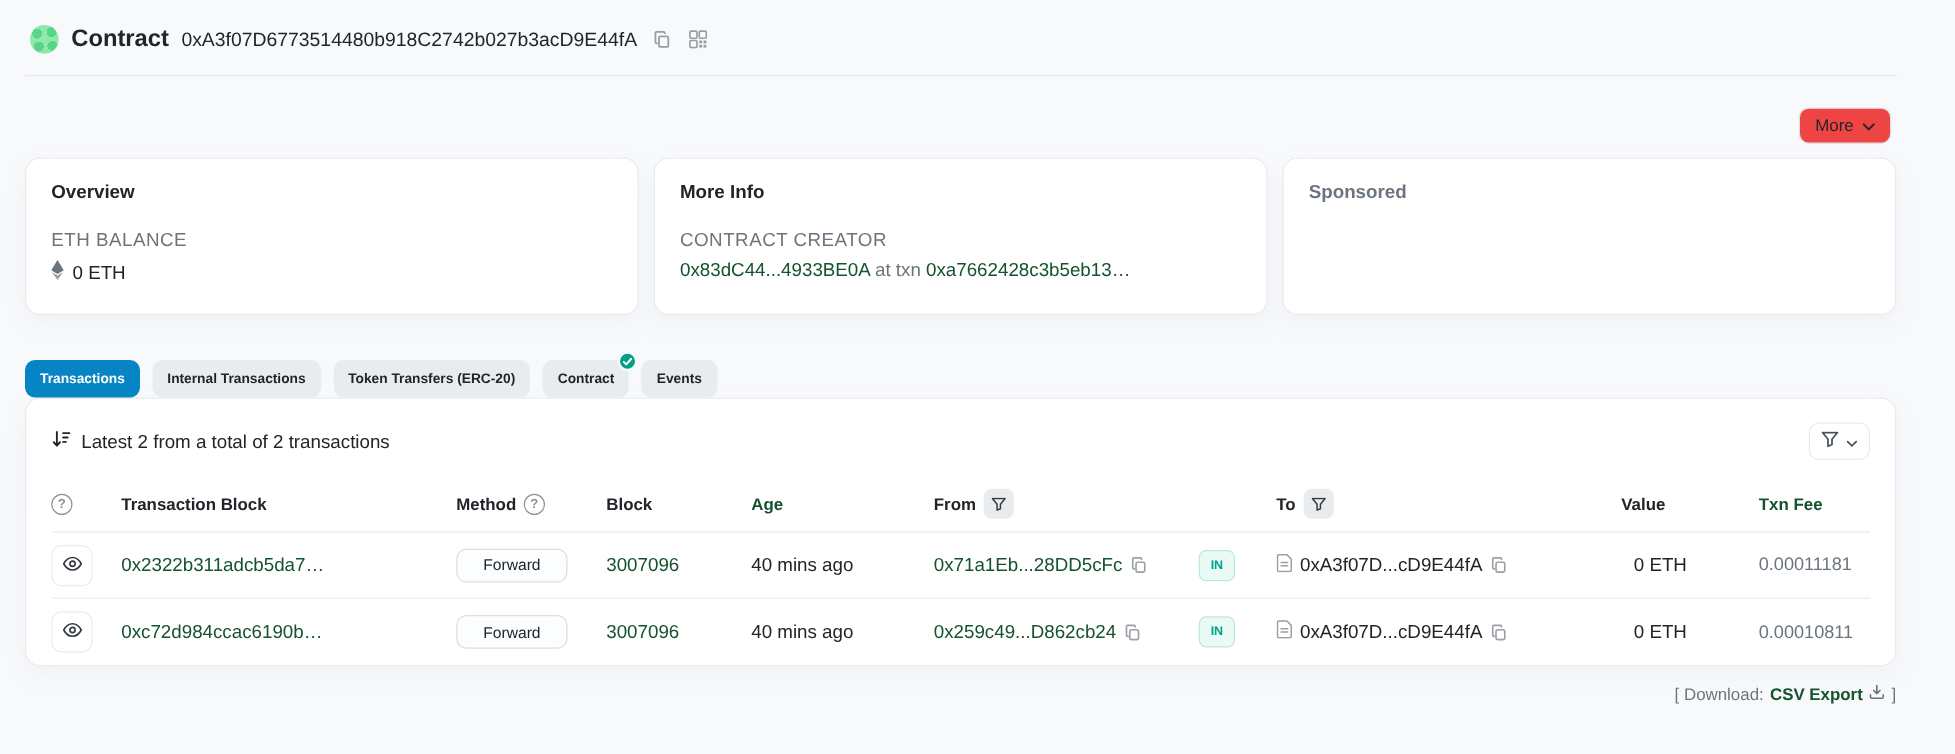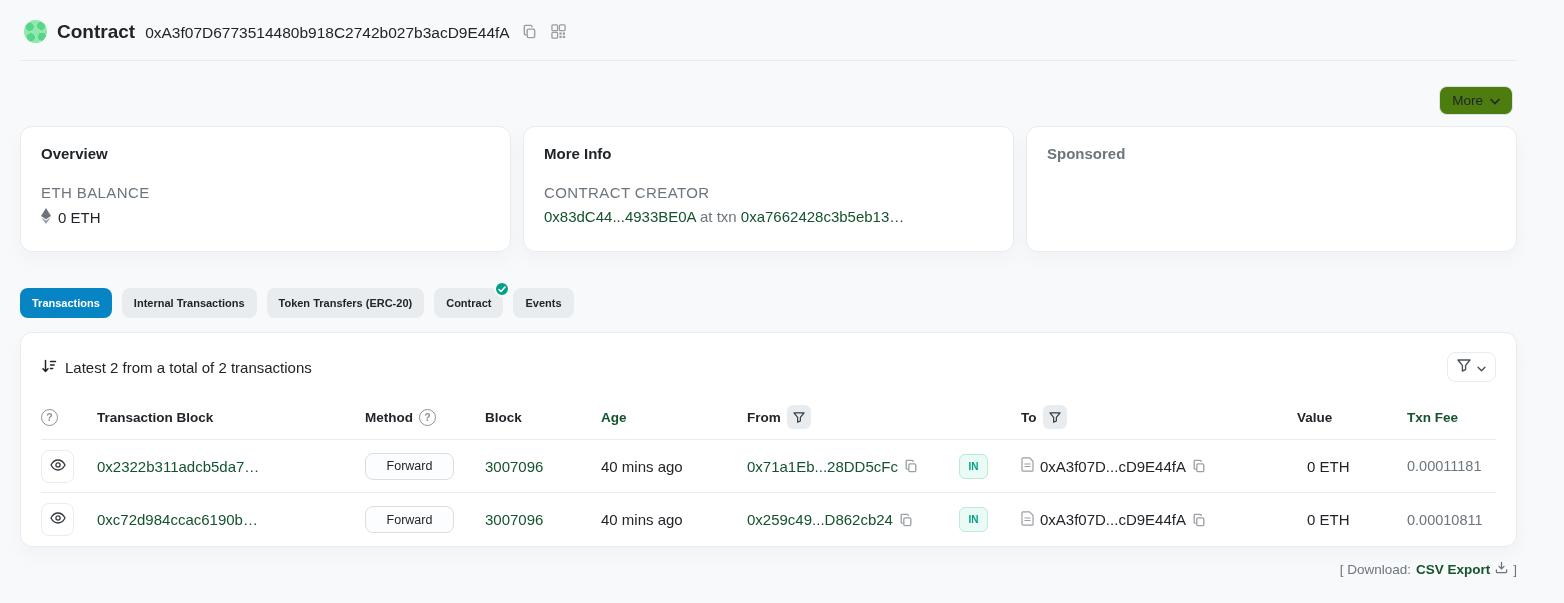--- a/index.html
+++ b/index.html
@@ -32,21 +32,21 @@
   .page-title .addr { font-weight:400; font-size:15.5px; color:#212529; }
   .icon-btn {
     background:none; border:none; padding:2px; cursor:pointer;
     color:#989da3; display:inline-flex; align-items:center;
   }
   .icon-btn svg { display:block; }
 
   
   .toolbar-row { display:flex; justify-content:flex-end; margin:25px 4px 11px 0; }
   .more-btn {
-    height:29px; padding:0 12px; background:#4d7c0f;
+    height:29px; padding:0 12px; background:#ef4444;
     border:1px solid #dee2e6; border-radius:8px;
     font-family:inherit; font-size:13.5px; color:#212529;
     display:inline-flex; align-items:center; gap:7px; cursor:pointer;
   }
 
   
   .cards { display:flex; gap:12px; }
   .card {
     flex:1 1 0; background:#fff; border:1px solid #e9ecef; border-radius:12px;
     box-shadow:0 8px 16px rgba(189,197,209,.12);
@@ -71,21 +71,21 @@
   }
   .tab.active { background:#0784c3; color:#fff; }
   .tab .verify-badge {
     position:absolute; top:-7px; right:-7px; width:16px; height:16px;
     background:#00a186; border:2px solid #f8f9fb; border-radius:50%;
     display:flex; align-items:center; justify-content:center;
   }
 
   
   .table-card {
-    margin-top:14px; background:#fff; border:1px solid #e9ecef; border-radius:12px;
+    background:#fff; border:1px solid #e9ecef; border-radius:12px;
     box-shadow:0 8px 16px rgba(189,197,209,.12); padding:0 20px;
   }
   .summary-row {
     display:flex; align-items:center; justify-content:space-between;
     padding:19px 0 13px 0;
   }
   .summary-left { display:flex; align-items:center; gap:8px; font-size:15px; color:#212529; }
   .filter-btn {
     height:30px; padding:0 9px; background:#fff; border:1px solid #e9ecef;
     border-radius:8px; display:inline-flex; align-items:center; gap:6px; cursor:pointer;

